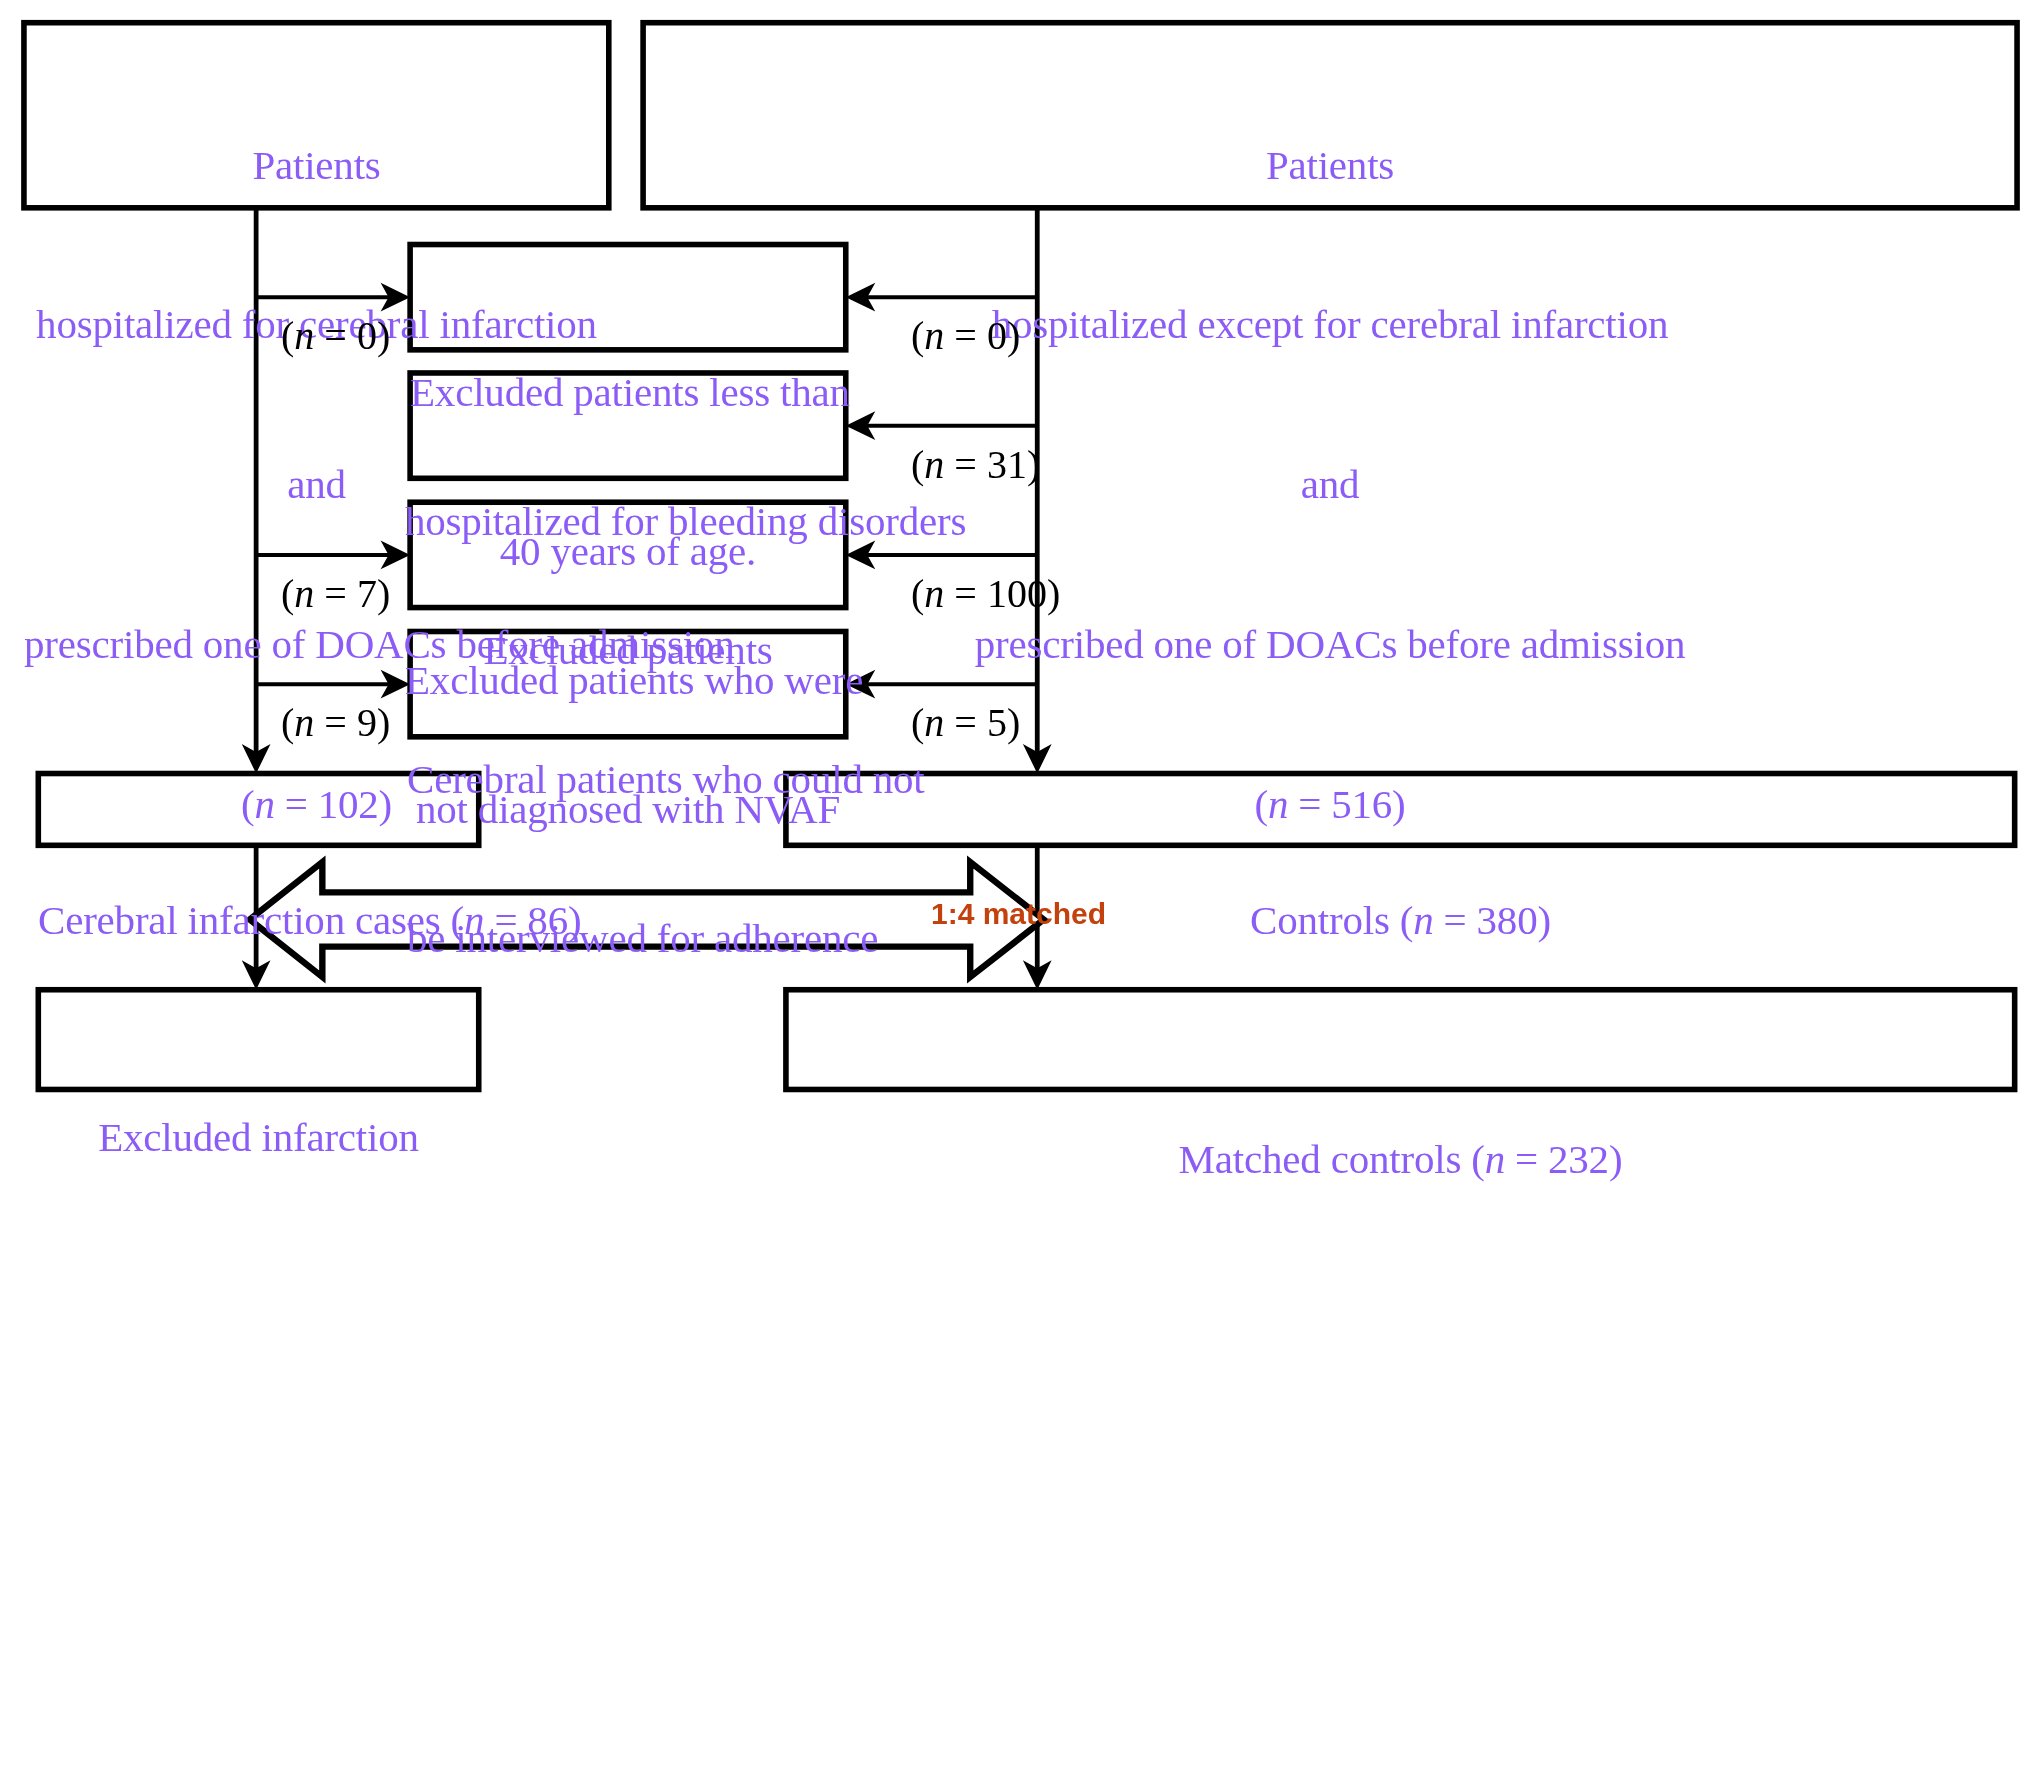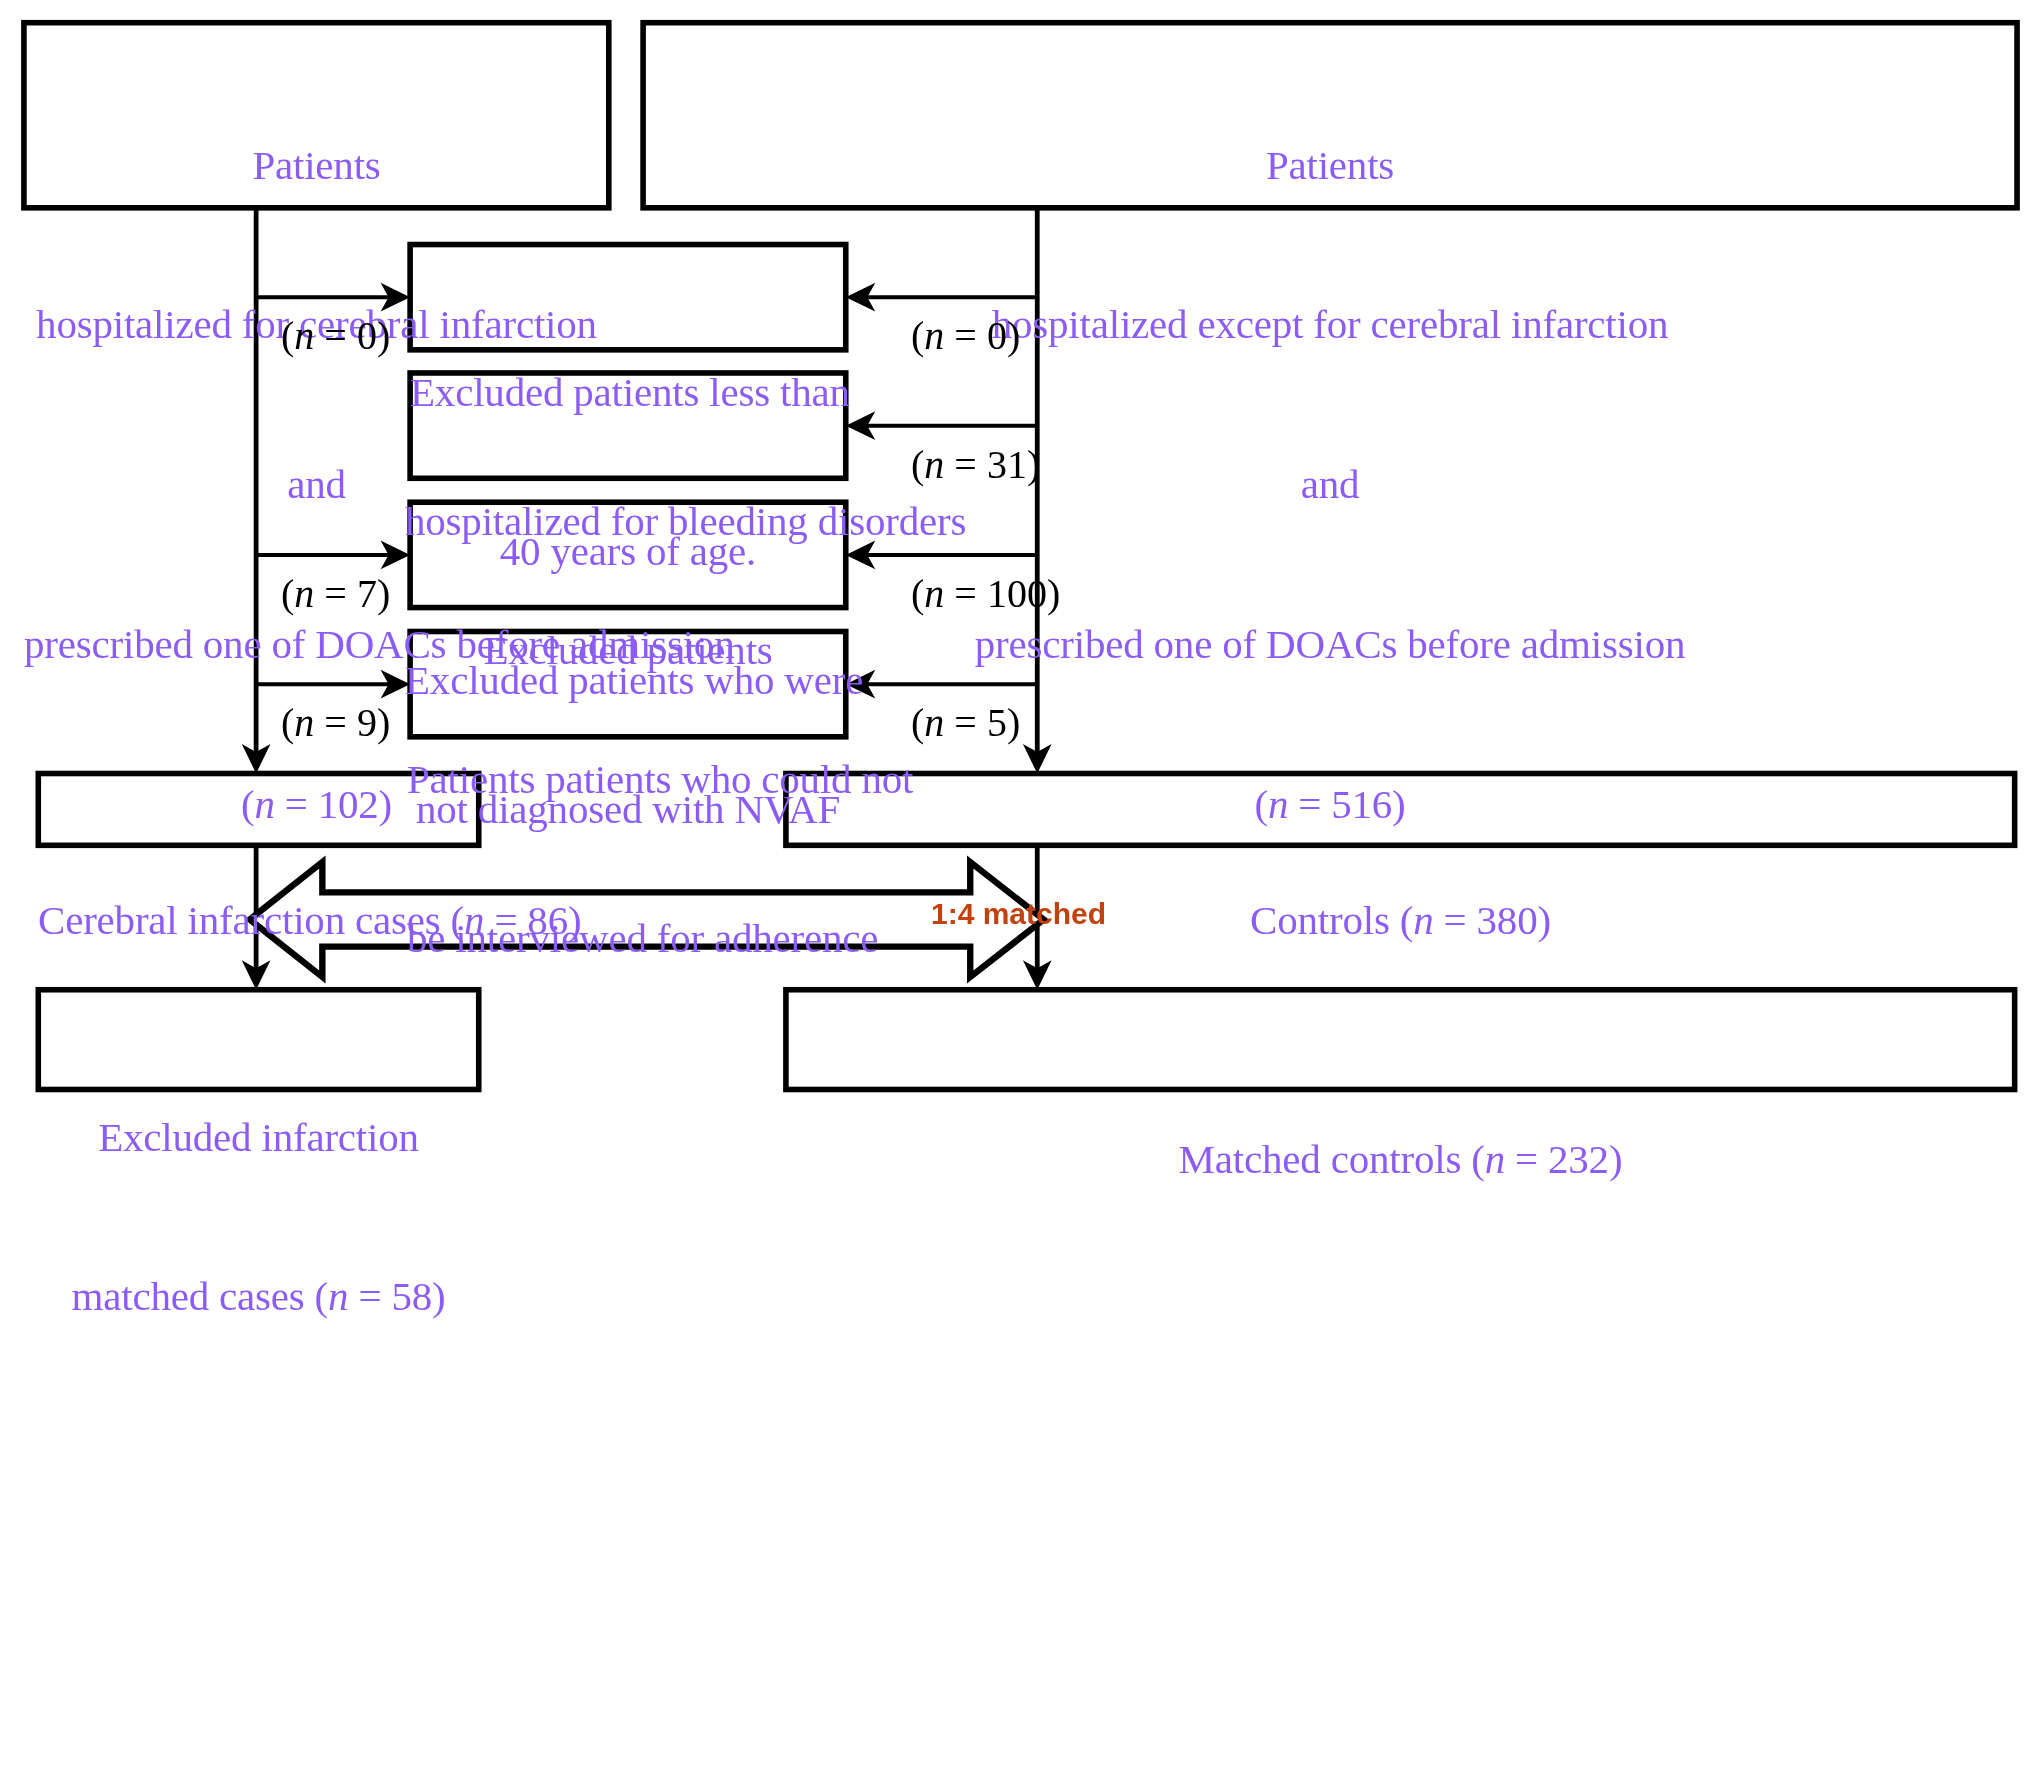--- a/index.html
+++ b/index.html
@@ -159,21 +159,21 @@
     <div>hospitalized for bleeding disorders</div>
     <div>Excluded patients who were</div>
   </div>
 
   <div class="txt box-text" style="left:410px; top:517px; width:436px;">
     <div>Excluded patients</div>
     <div>not diagnosed with NVAF</div>
   </div>
 
   <div class="txt box-text" style="left:407px; top:646px; width:442px;">
-    <div>Patients patients who could not</div>
+    <div>Cerebral patients who could not</div>
     <div>be interviewed for adherence</div>
   </div>
 
   <div class="nlabel" style="left:281px; top:312px;"><span class="pcount">(<span class="ital">n</span> = 0)</span></div>
   <div class="nlabel" style="left:281px; top:570px;"><span class="pcount">(<span class="ital">n</span> = 7)</span></div>
   <div class="nlabel" style="left:281px; top:699px;"><span class="pcount">(<span class="ital">n</span> = 9)</span></div>
 
   <div class="nlabel" style="left:911px; top:312px;"><span class="pcount">(<span class="ital">n</span> = 0)</span></div>
   <div class="nlabel" style="left:911px; top:441px;"><span class="pcount">(<span class="ital">n</span> = 31)</span></div>
   <div class="nlabel" style="left:911px; top:570px;"><span class="pcount">(<span class="ital">n</span> = 100)</span></div>
@@ -181,21 +181,20 @@
 
   <div class="txt box-text" style="left:38px; top:787px; width:441px;">
     <div><span class="pcount">Cerebral infarction cases (<span class="ital">n</span> = 86)</span></div>
   </div>
   <div class="txt box-text" style="left:786px; top:787px; width:1229px;">
     <div><span class="pcount">Controls (<span class="ital">n</span> = 380)</span></div>
   </div>
 
   <div class="txt box-text" style="left:38px; top:1004px; width:441px;">
     <div>Excluded infarction</div>
-    <div><span class="pcount">matched cases (<span class="ital">n</span> = 58)</span></div>
   </div>
   <div class="txt box-text" style="left:786px; top:1026px; width:1229px;">
     <div><span class="pcount">Matched controls (<span class="ital">n</span> = 232)</span></div>
   </div>
 
   <div class="matched-label" style="left:0; top:897px; width:2037px; text-align:center;">
     <span>1:4 matched</span>
   </div>
 
 </div>

